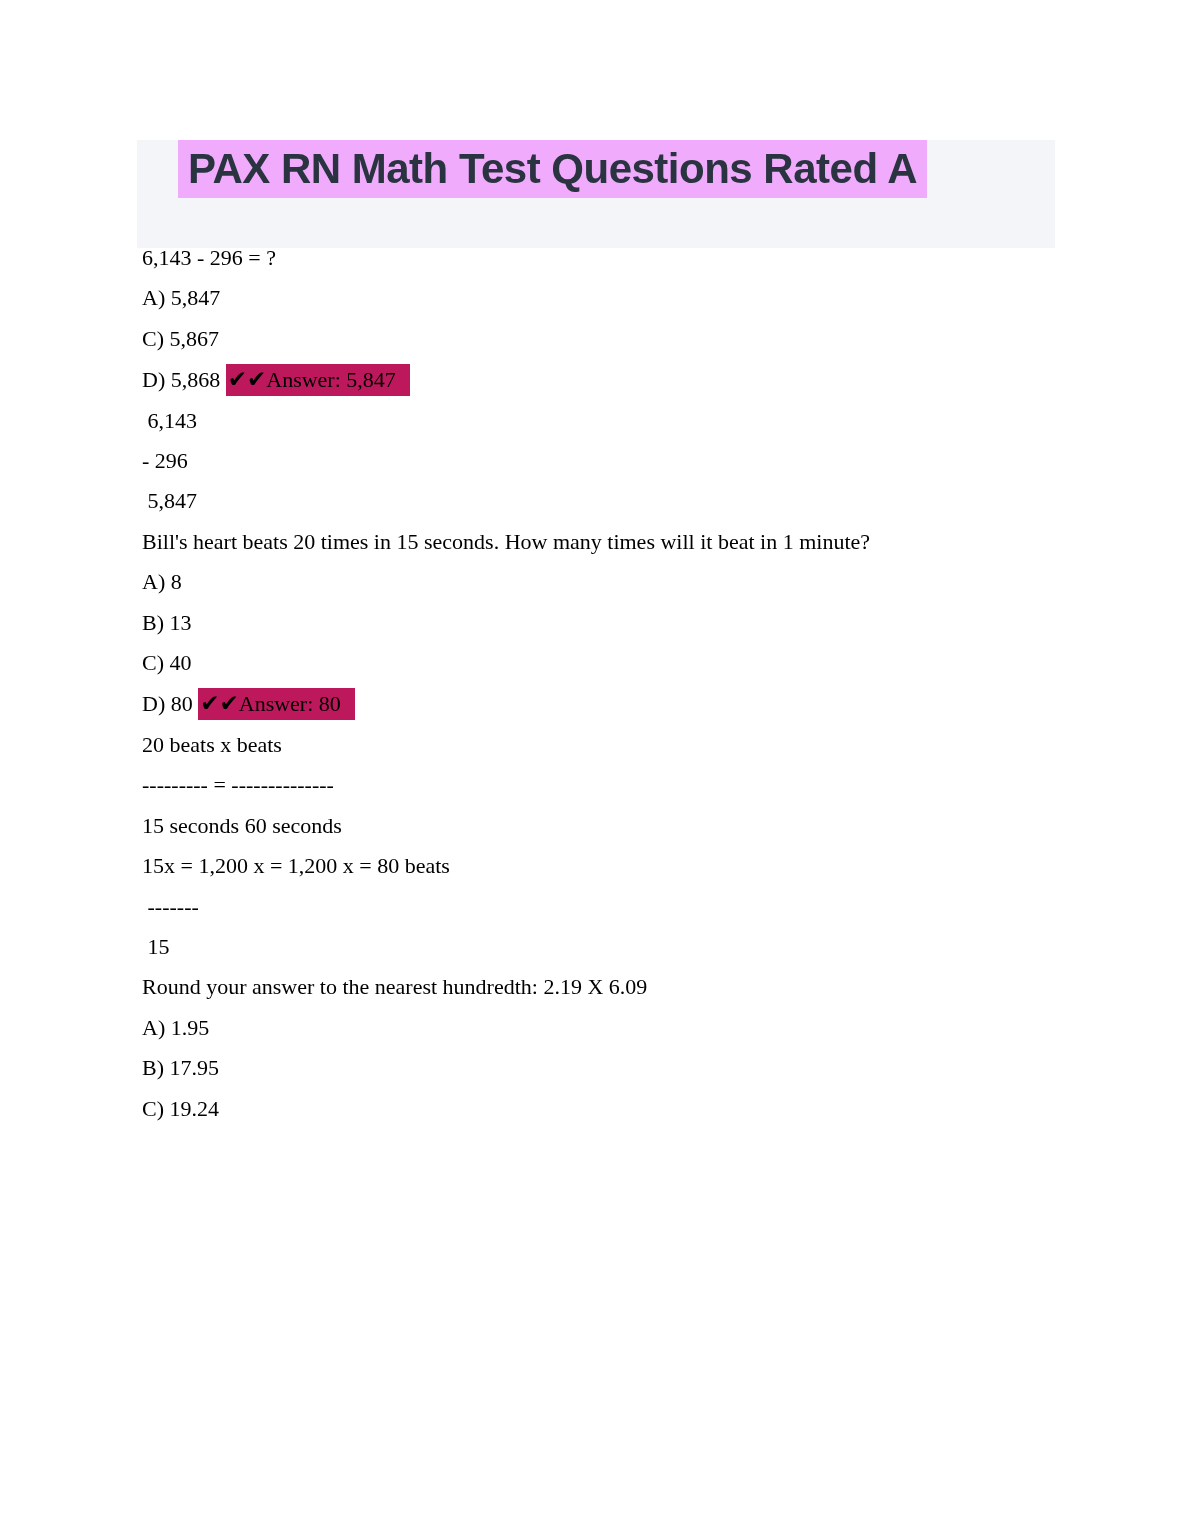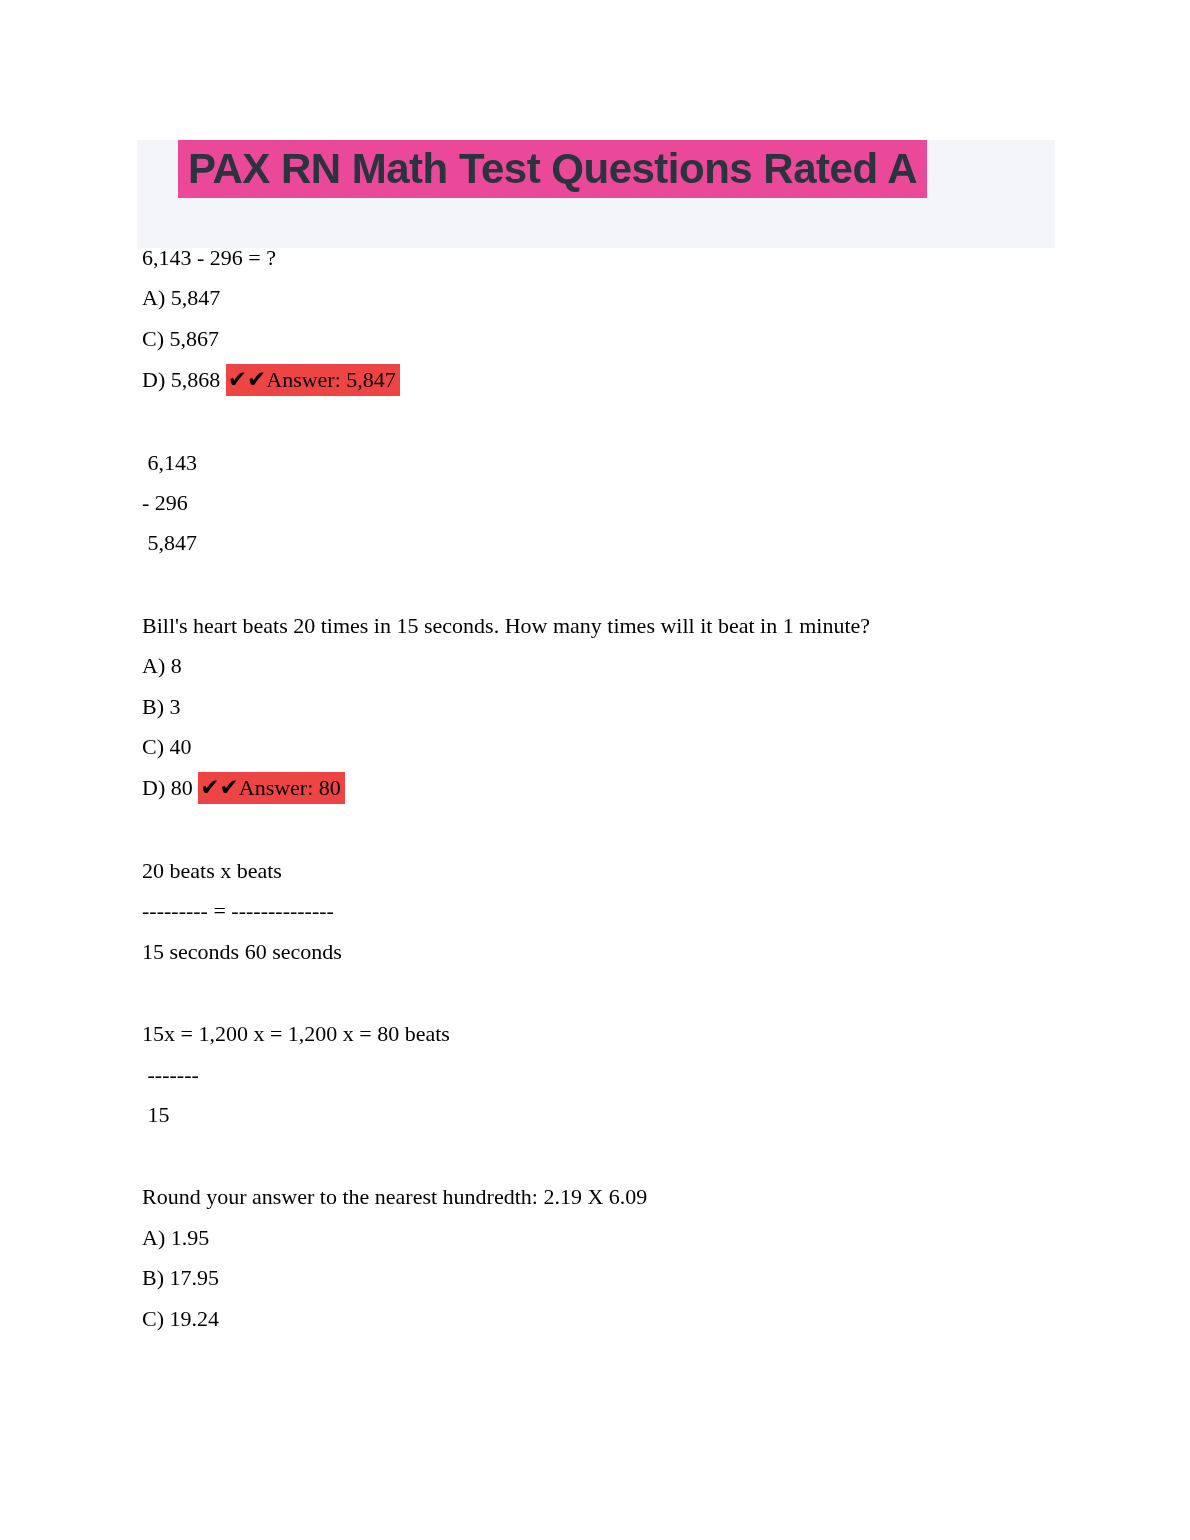--- a/index.html
+++ b/index.html
@@ -21,46 +21,45 @@
     left: 137px;
     top: 140px;
     width: 918px;
     height: 108px;
     background: #f3f5f9;
   }
   .page-title {
     display: inline-block;
     margin-left: 41px;
     padding: 0 10px;
-    background: #ec4899;
+    background: #f0abfc;
     color: #2a3340;
     font-family: "Liberation Sans", sans-serif;
     font-weight: bold;
     font-size: 42px;
     line-height: 58px;
     letter-spacing: -0.5px;
     white-space: nowrap;
   }
   .content {
     position: absolute;
     left: 142px;
     top: 238px;
     width: 930px;
   }
   .block + .block {
-    margin-top: 42px;
   }
   .line {
     margin: 0;
     line-height: 40.4px;
     white-space: pre;
   }
   .answer-hl {
-    background: #ef4444;
-    padding: 3px 4px 4px 2px;
+    background: #be185d;
+    padding: 3px 14px 4px 2px;
   }
   .marks {
     font-family: "DejaVu Sans", sans-serif;
     font-weight: bold;
     font-size: 23px;
   }
 </style>
 </head>
 <body>
 
@@ -79,21 +78,21 @@
 
   <section class="block">
     <p class="line"> 6,143</p>
     <p class="line">- 296</p>
     <p class="line"> 5,847</p>
   </section>
 
   <section class="block">
     <p class="line">Bill's heart beats 20 times in 15 seconds. How many times will it beat in 1 minute?</p>
     <p class="line">A) 8</p>
-    <p class="line">B) 3</p>
+    <p class="line">B) 13</p>
     <p class="line">C) 40</p>
     <p class="line"><span>D) 80 </span><span class="answer-hl"><span class="marks">✔✔</span><span>Answer: 80</span></span></p>
   </section>
 
   <section class="block">
     <p class="line">20 beats x beats</p>
     <p class="line">--------- = --------------</p>
     <p class="line">15 seconds 60 seconds</p>
   </section>
 

